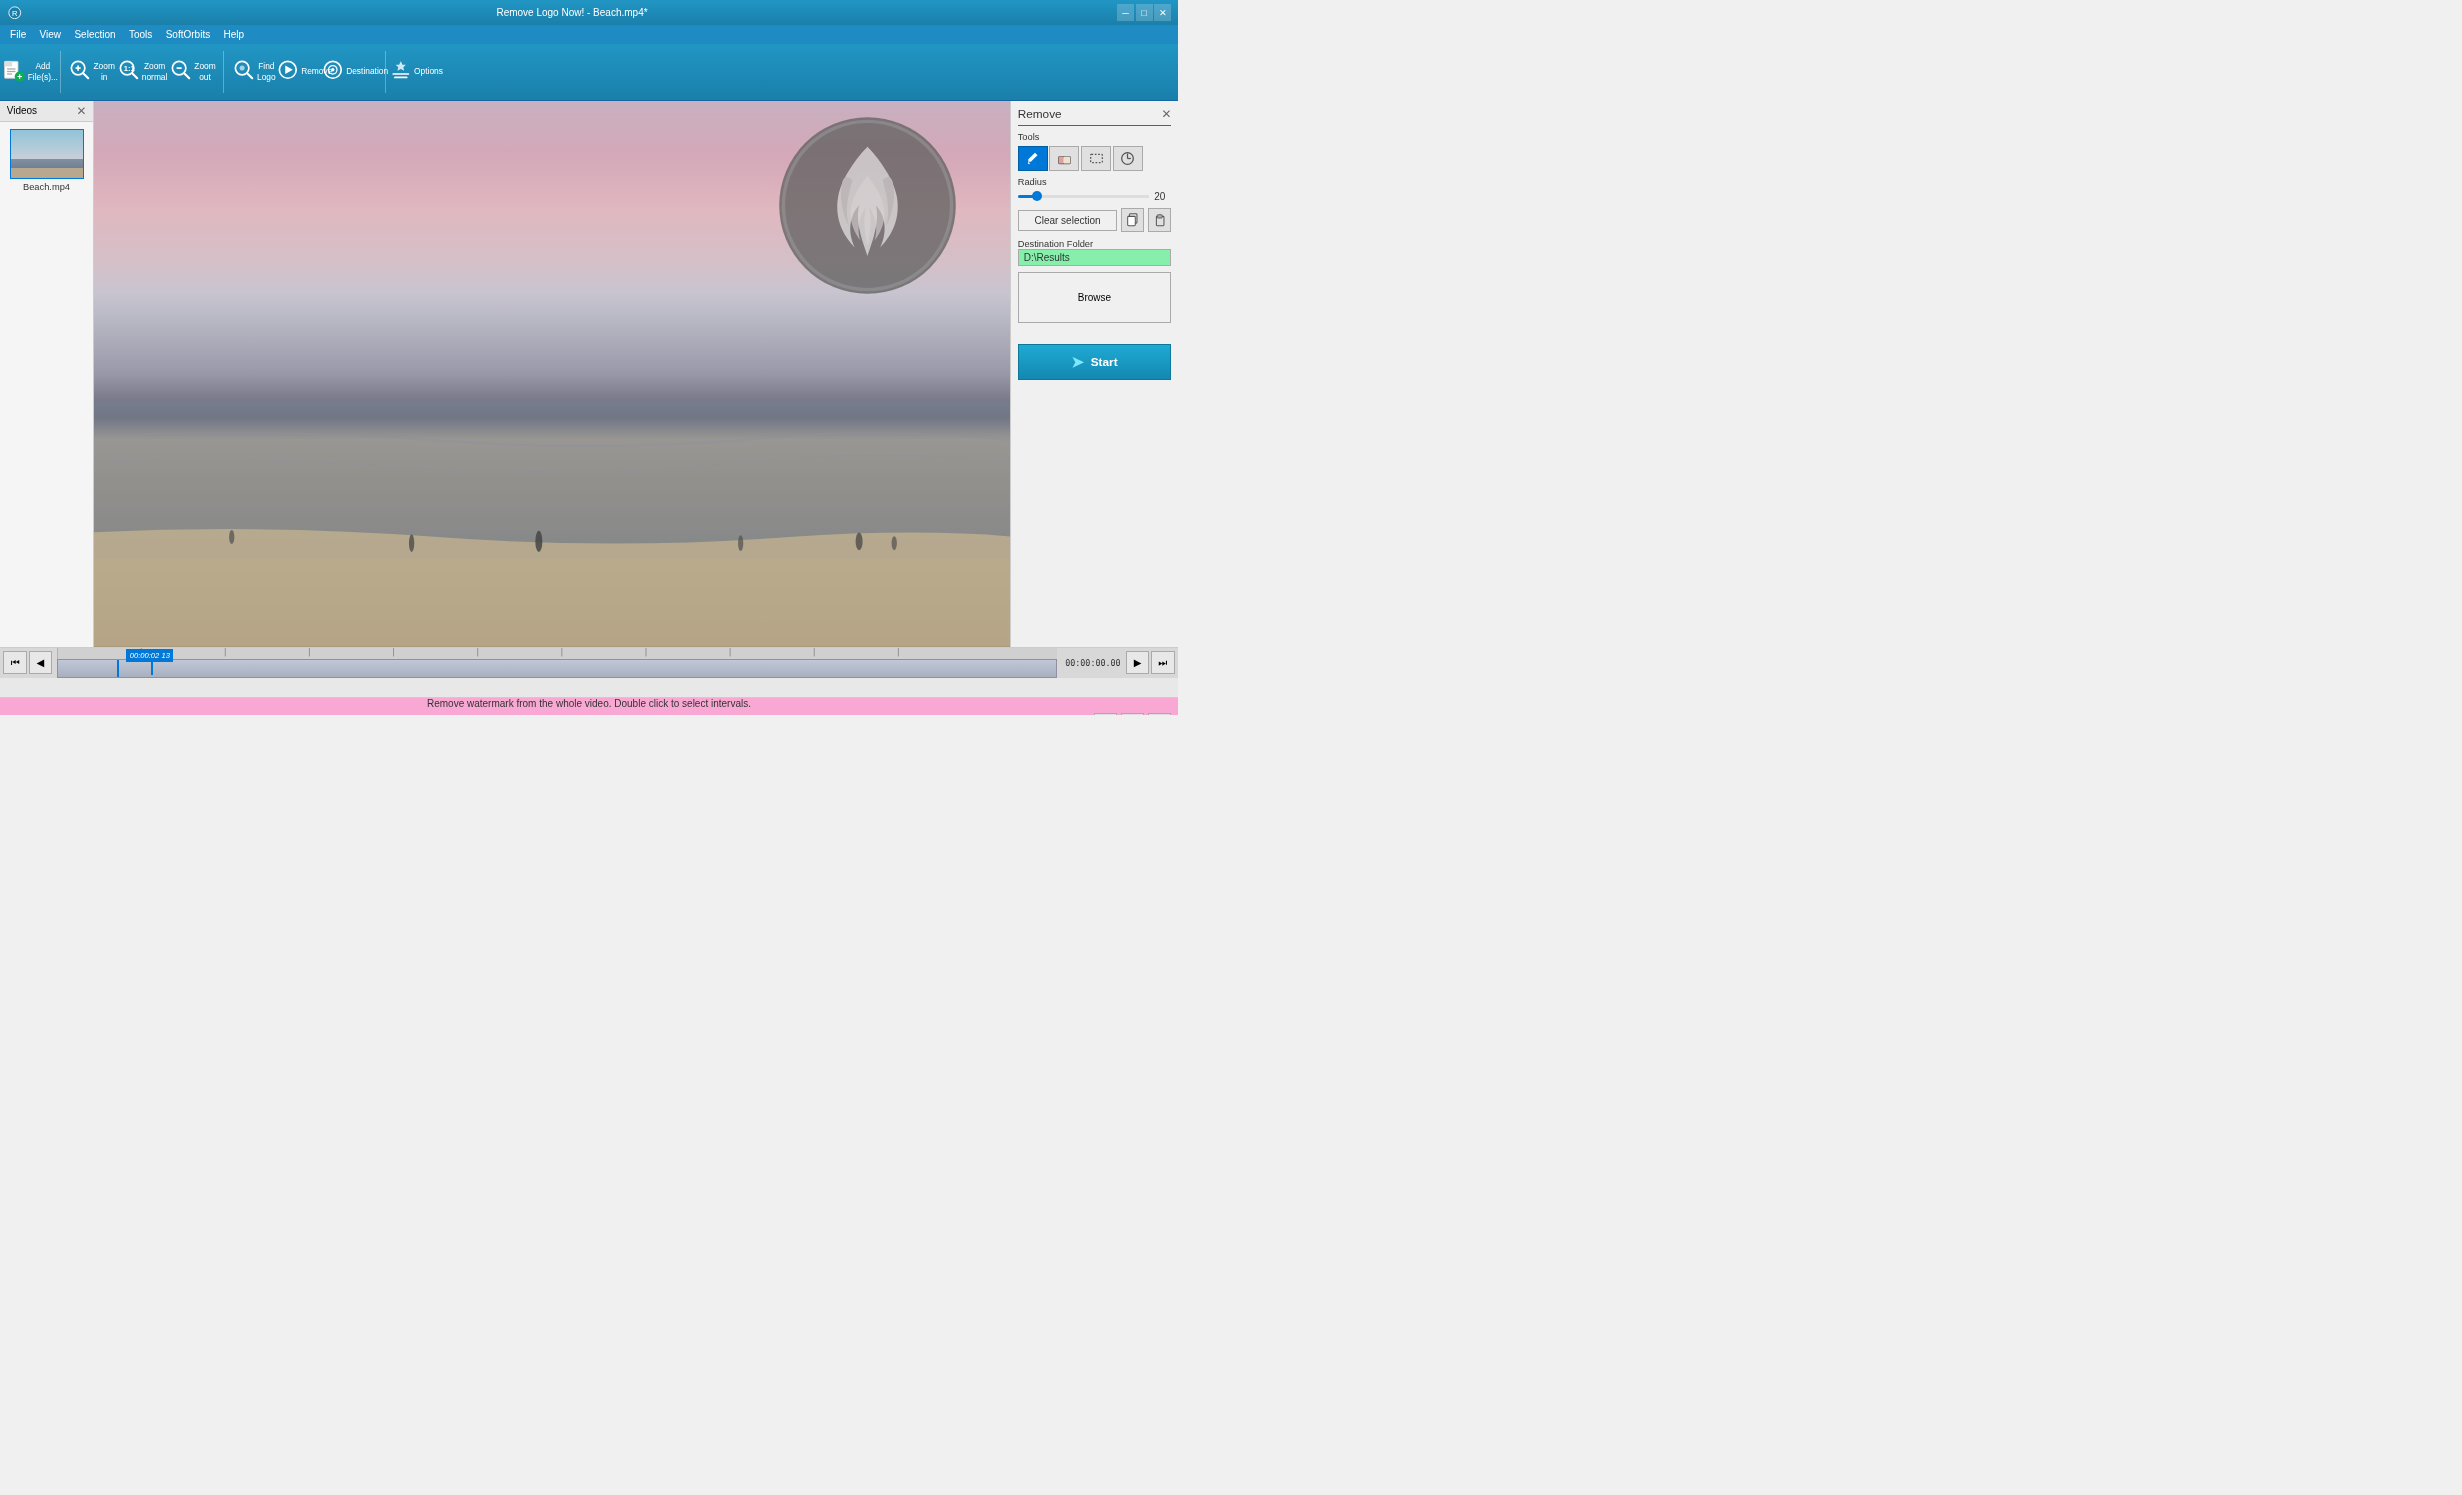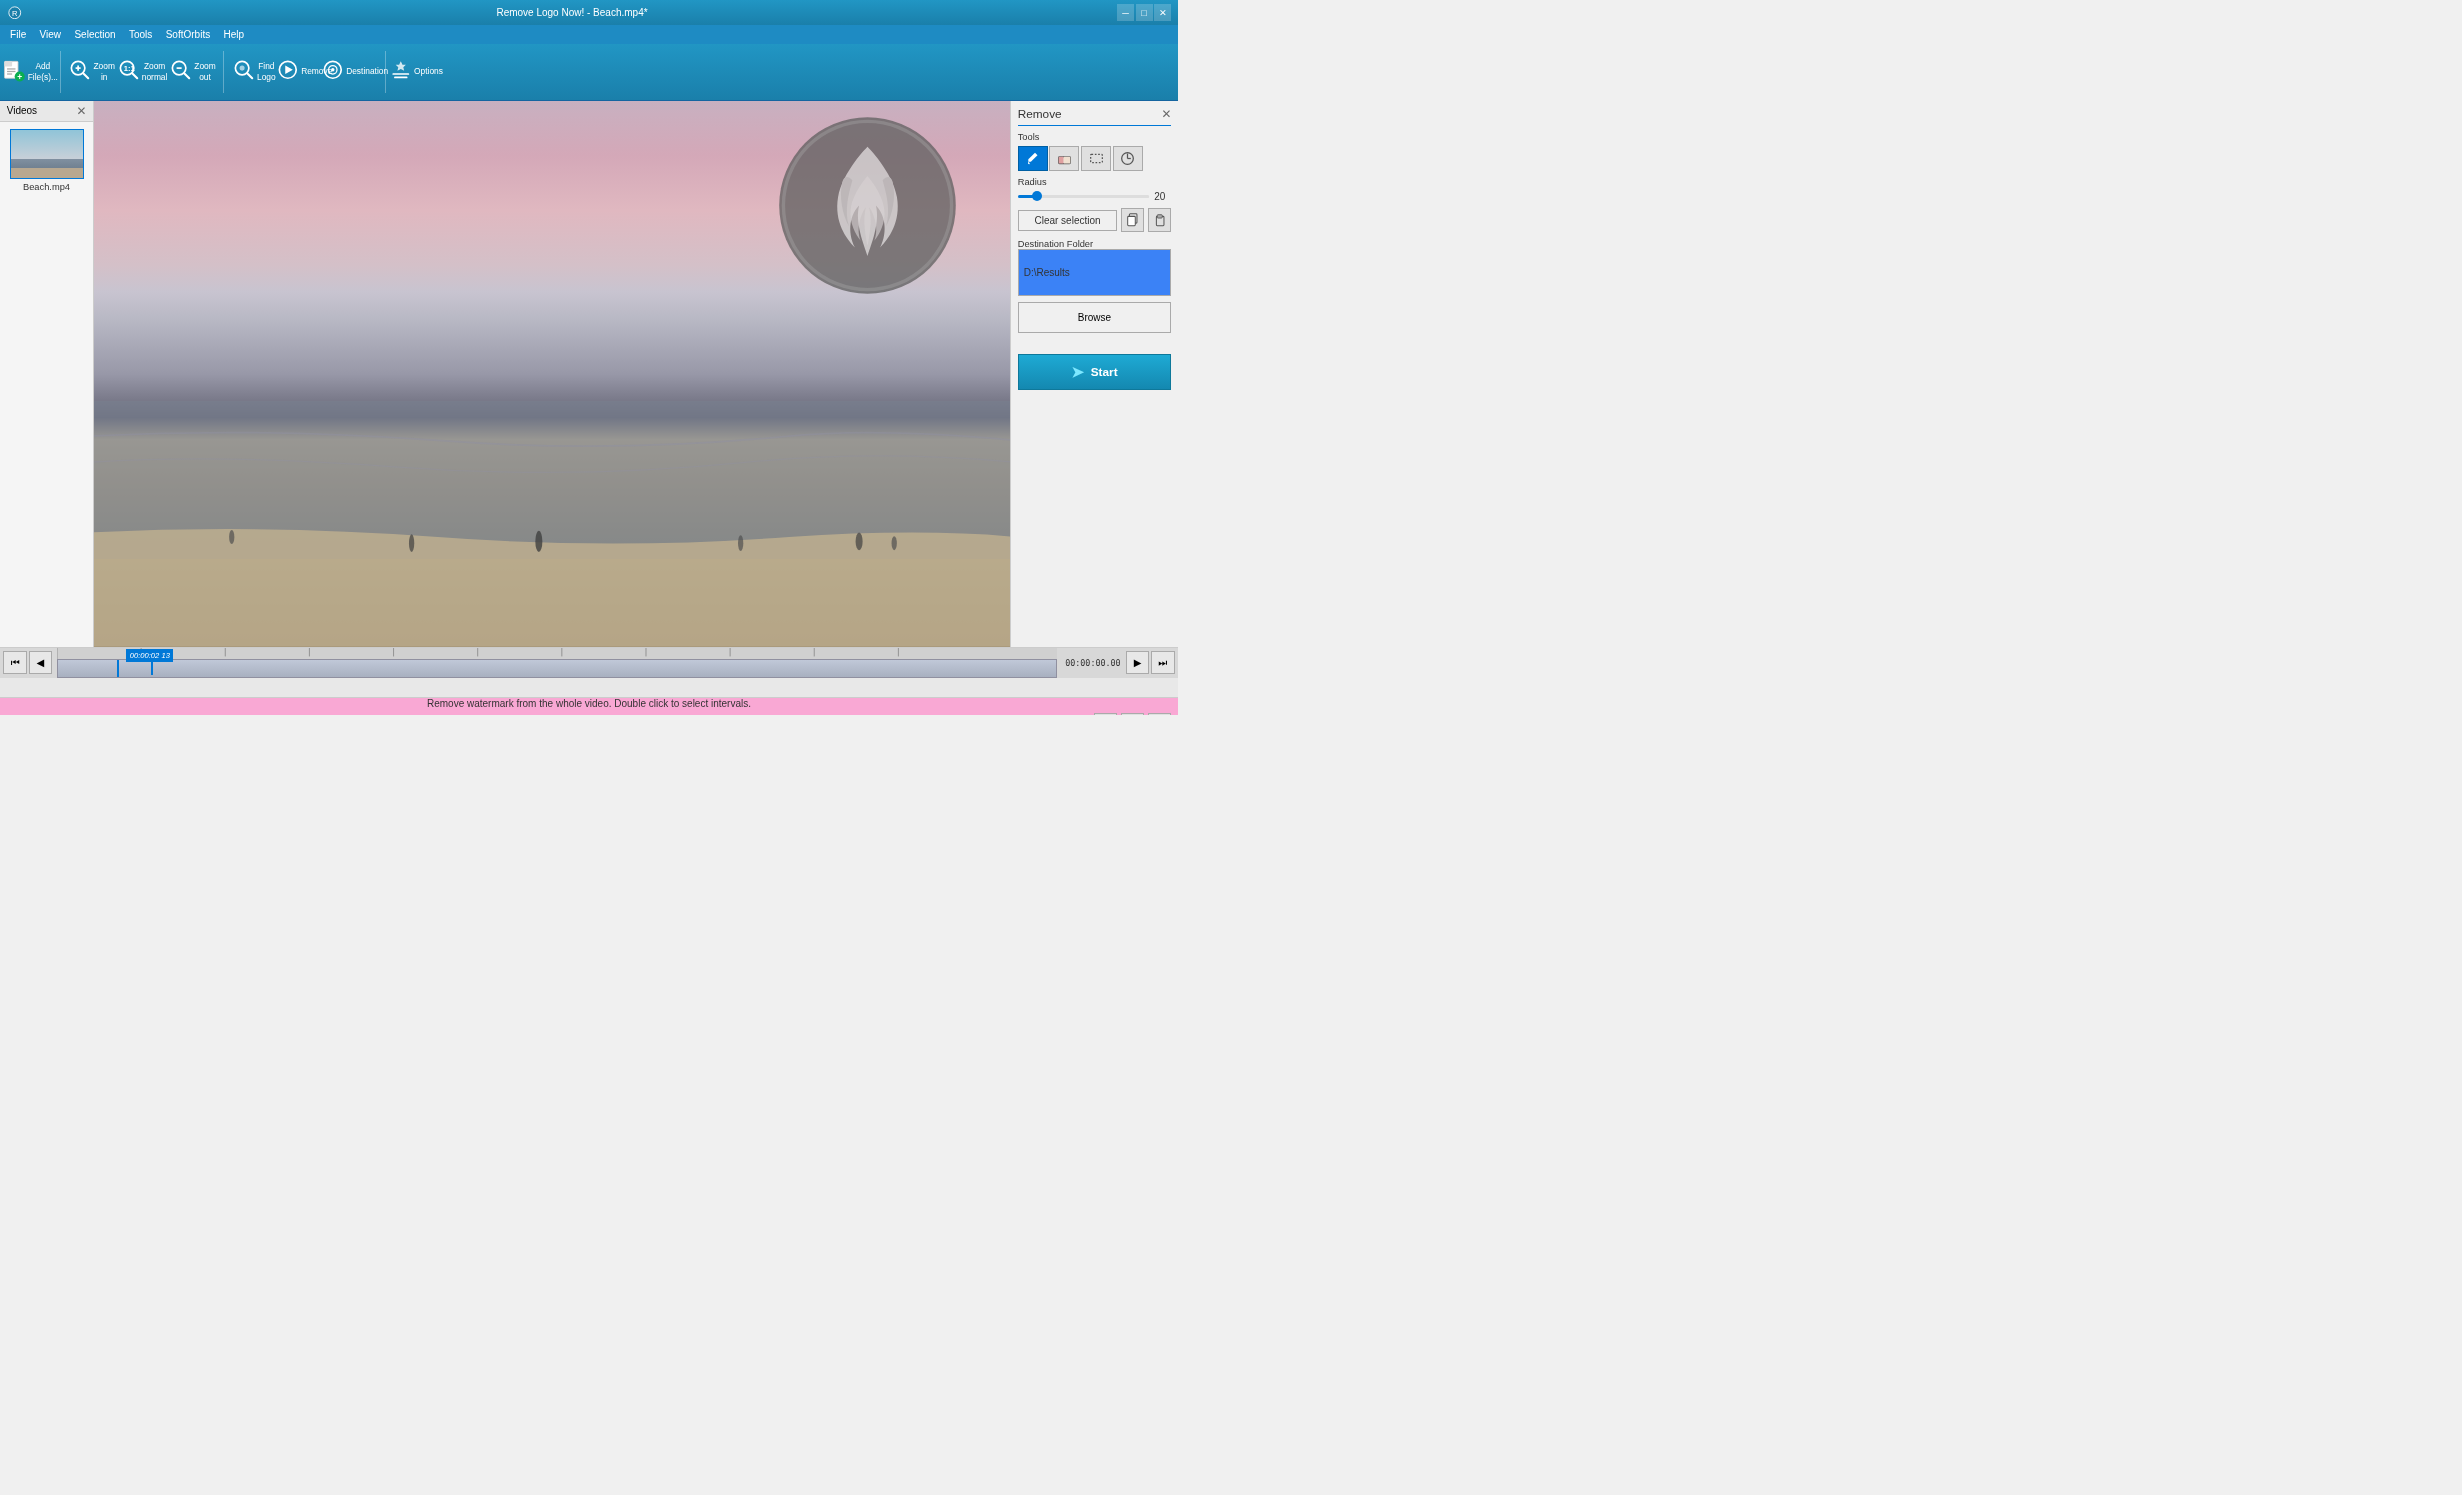--- a/index.html
+++ b/index.html
@@ -238,29 +238,29 @@
       display: flex;
       align-items: center;
       justify-content: center;
       font-size: 11.8px;
     }
 
     
     .dest-folder-label { font-size: 9.3px; color: #333; }
     .dest-folder-input {
       width: 100%;
-      padding: 17px 5px;
+      padding: 2px 5px;
       border: 0.8px solid #aaa;
-      background: #3b82f6;
+      background: #86efac;
       font-size: 10px;
       color: #333;
     }
     .browse-btn {
       width: 100%;
-      padding: 9px;
+      padding: 19px;
       background: #f0f0f0;
       border: 0.8px solid #aaa;
       font-size: 10px;
       cursor: pointer;
       text-align: center;
     }
 
     
     .start-btn {
       background: linear-gradient(to bottom, #1eaad4, #1488b0);

